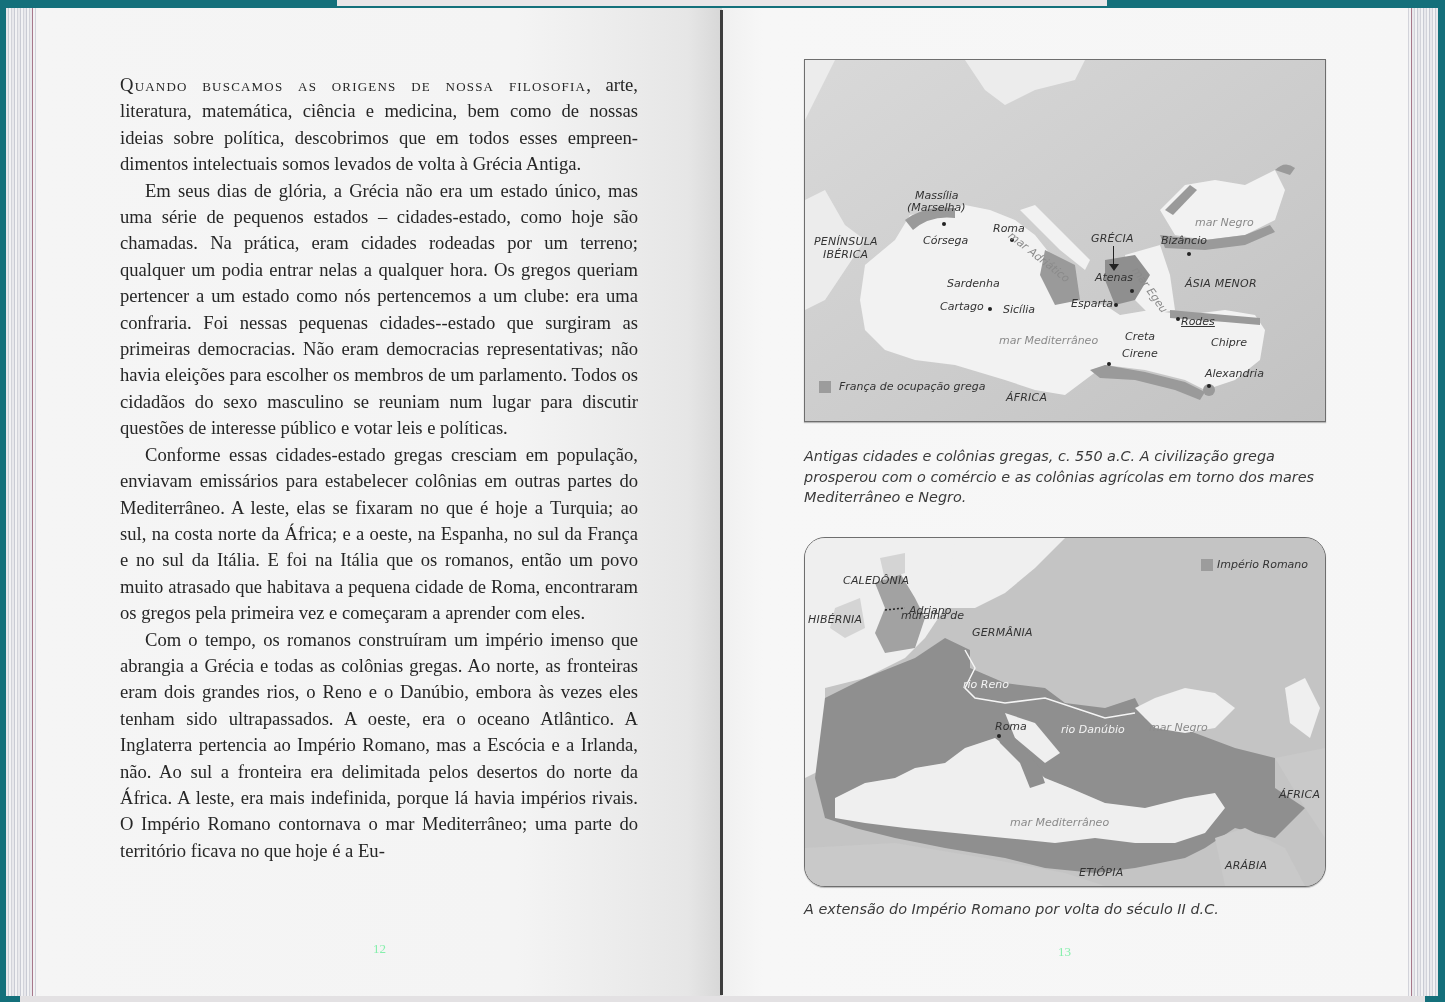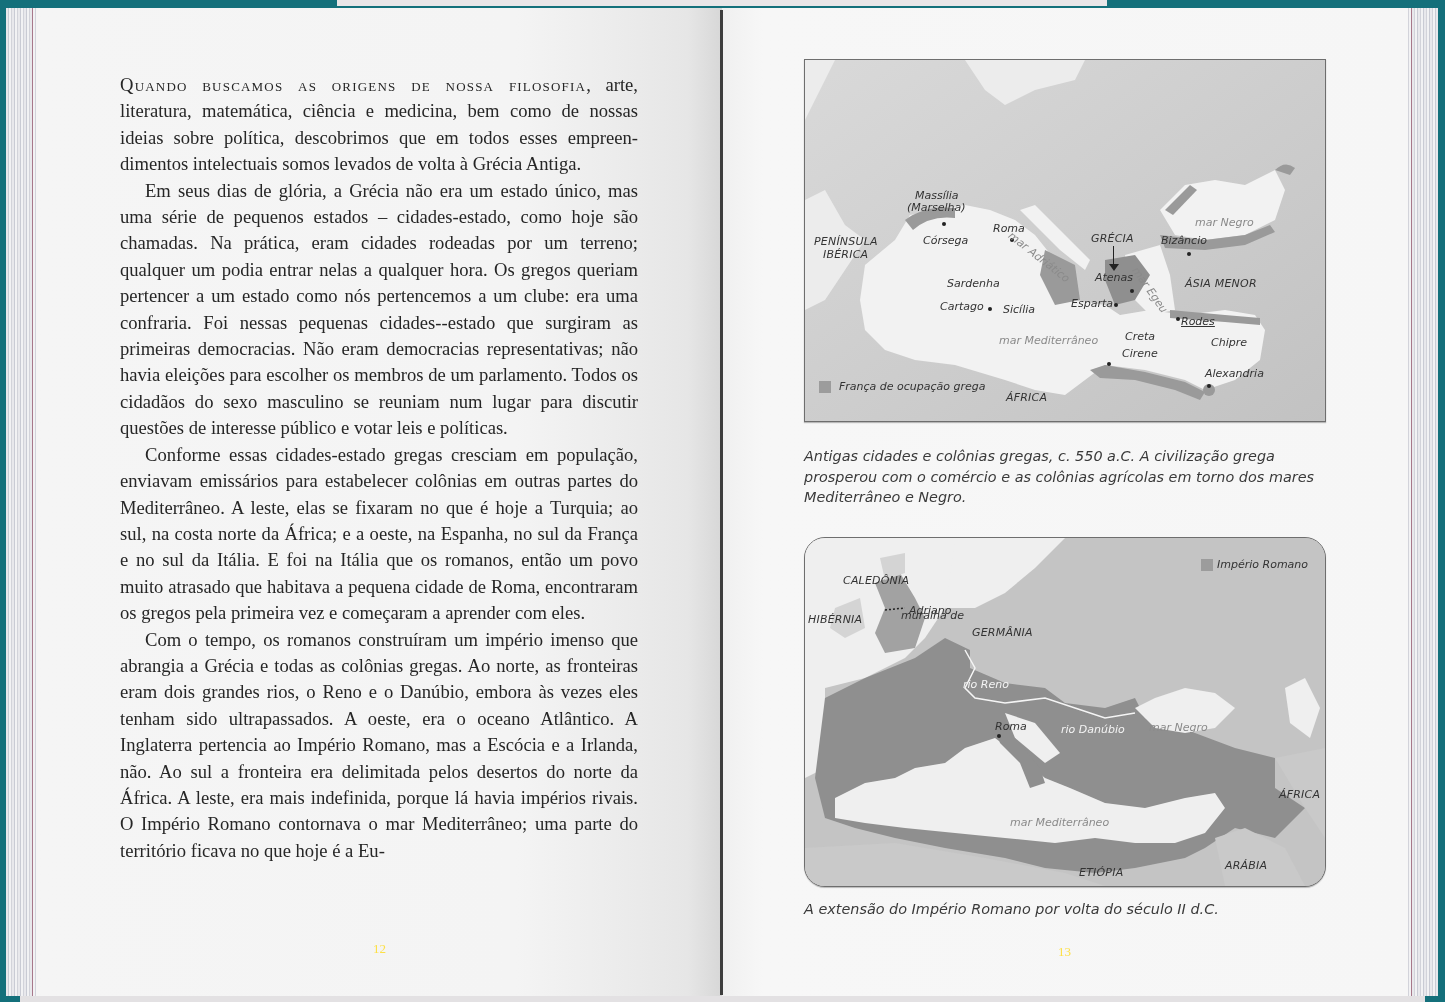--- a/index.html
+++ b/index.html
@@ -11,21 +11,21 @@
   .edges-right{position:absolute;left:1408px;top:8px;width:30px;height:988px;background:repeating-linear-gradient(90deg,#d2d3da 0 1px,#f2f2f4 1px 3px,#c9cbd4 3px 4px,#e8e8ec 4px 6px);}
   .edges-right::before{content:"";position:absolute;left:3px;top:0;width:1px;height:100%;background:#a7788a;}
   .page{position:absolute;top:8px;height:988px;}
   .page-left{left:36px;width:686px;background:linear-gradient(90deg,#f5f5f5 0%,#f4f4f4 70%,#e6e6e6 95%,#d7d7d7 100%);}
   .page-right{left:722px;width:686px;background:linear-gradient(90deg,#f0f0f0 0%,#f7f7f7 6%,#f6f6f6 100%);}
   .gutter{position:absolute;left:720px;top:10px;width:3px;height:985px;background:#3e3e3e;}
   .body-text{position:absolute;left:120px;top:72px;width:518px;font-family:"Liberation Serif",serif;font-size:18.6px;line-height:26.4px;color:#262626;text-align:justify;hyphens:manual;}
   .body-text p{margin:0;text-indent:25px;}
   .body-text p.first{text-indent:0;}
   .smallcaps{font-variant:small-caps;letter-spacing:1.2px;}
-  .page-num{position:absolute;font-family:"Liberation Serif",serif;font-size:13px;color:#fde047;}
+  .page-num{position:absolute;font-family:"Liberation Serif",serif;font-size:13px;color:#86efac;}
   .pn-left{left:373px;top:941px;}
   .pn-right{left:1058px;top:944px;}
   .map{position:absolute;border:1px solid #6e6e6e;box-shadow:0 1px 1px rgba(0,0,0,.25);overflow:hidden;}
   .map1{left:804px;top:59px;width:520px;height:361px;background:#ffffff;}
   .map2{left:804px;top:537px;width:520px;height:348px;background:#c8c8c8;border-radius:21px;}
   .map svg{position:absolute;left:0;top:0;}
   .lbl{position:absolute;font-family:"DejaVu Sans",sans-serif;font-style:italic;font-size:11px;color:#333;white-space:nowrap;line-height:12px;}
   .lbl.caps{font-style:italic;letter-spacing:0.2px;}
   .lbl.light{color:#8a8a8a;}
   .lbl.white{color:#f4f4f4;}

